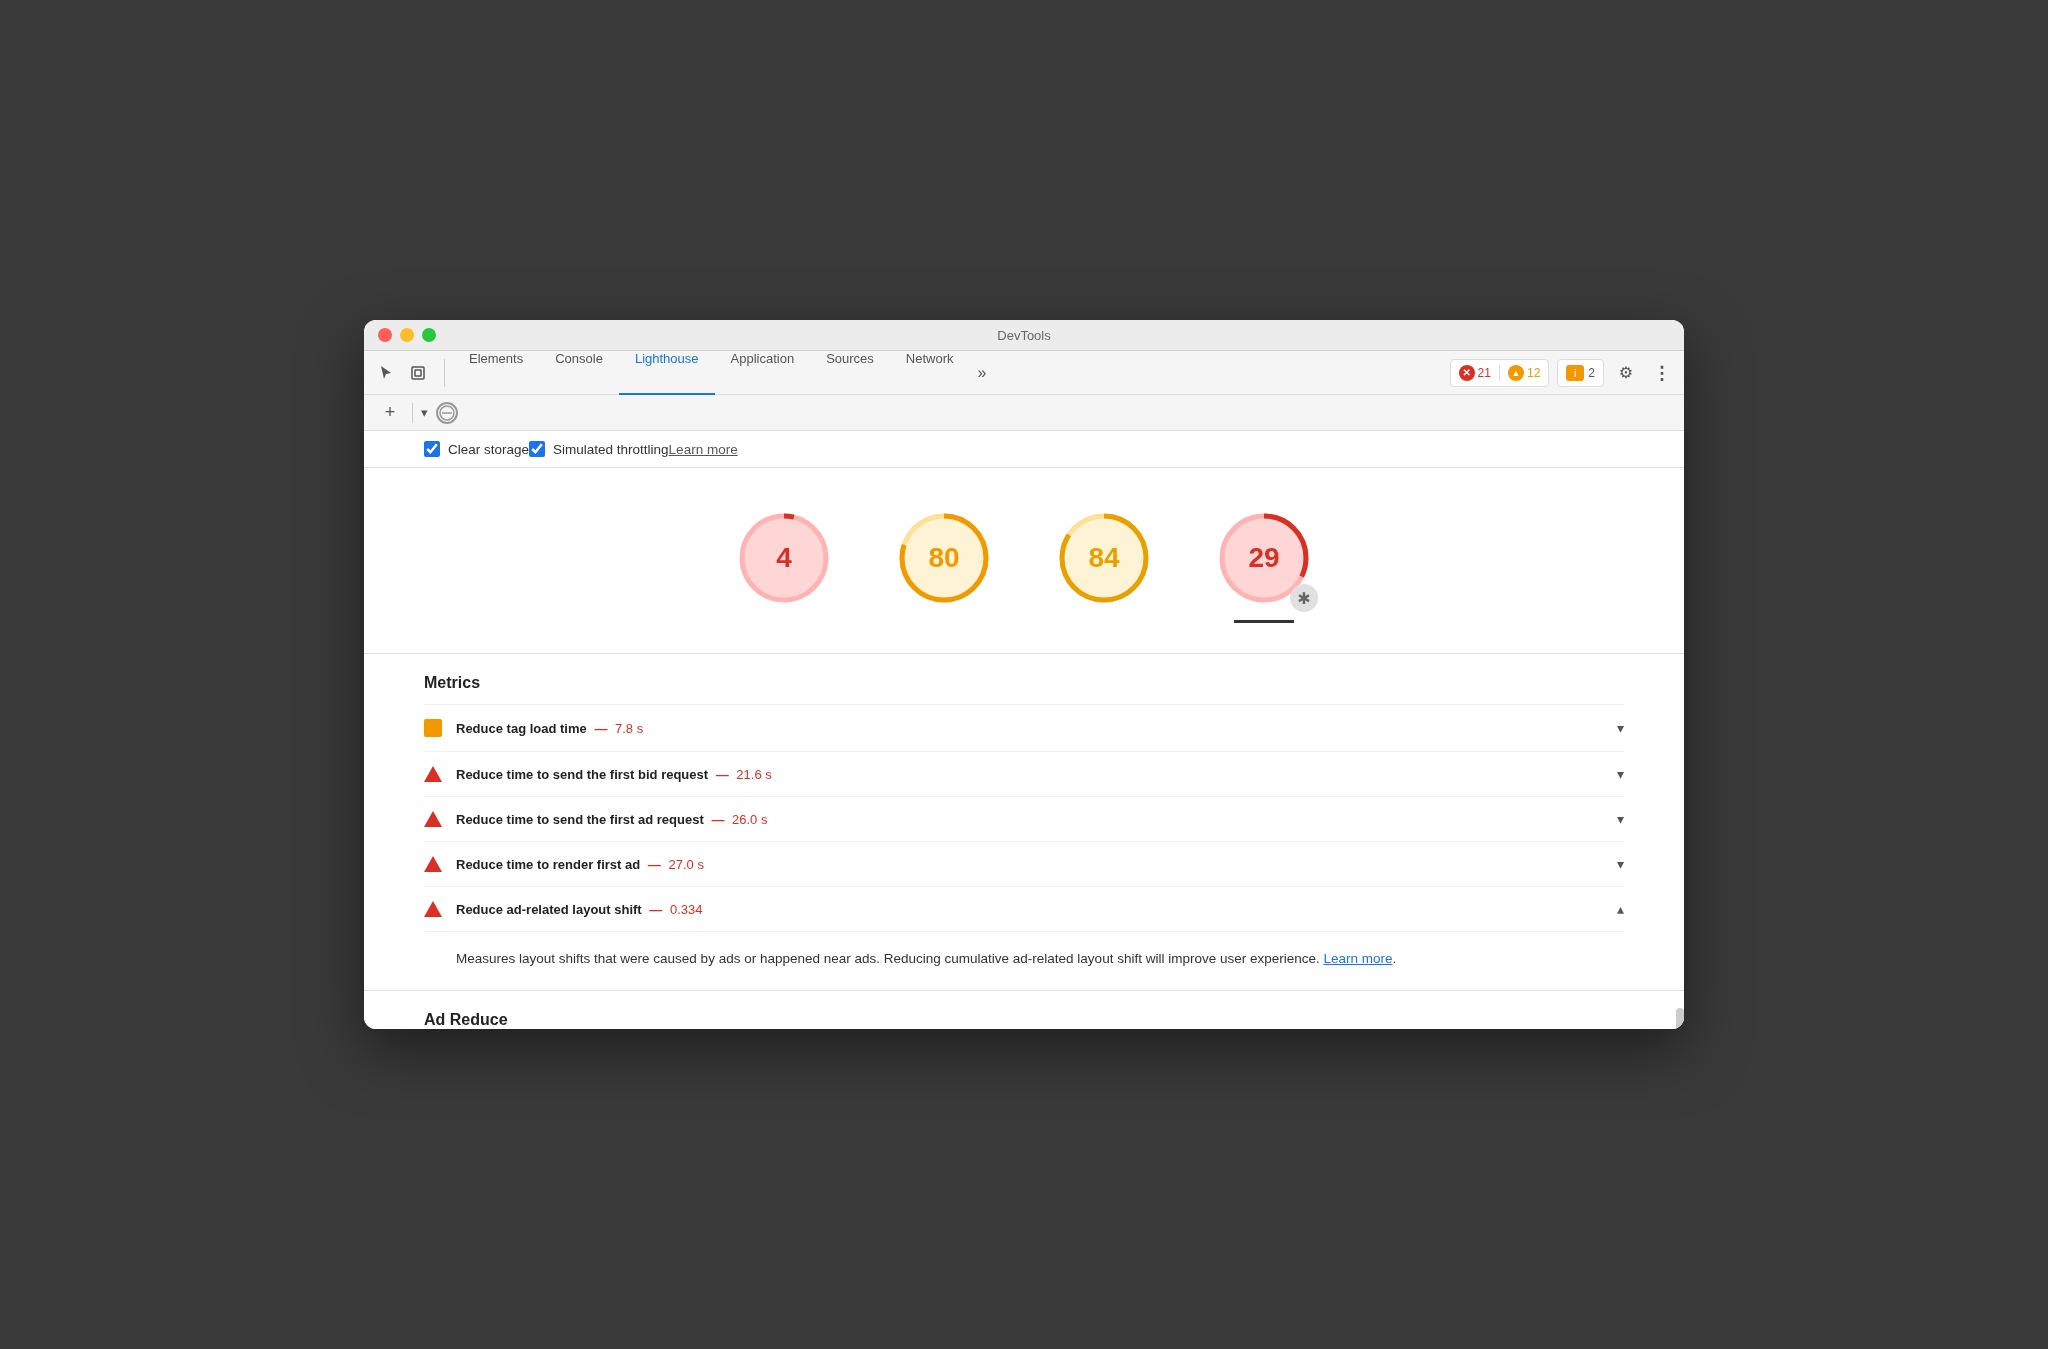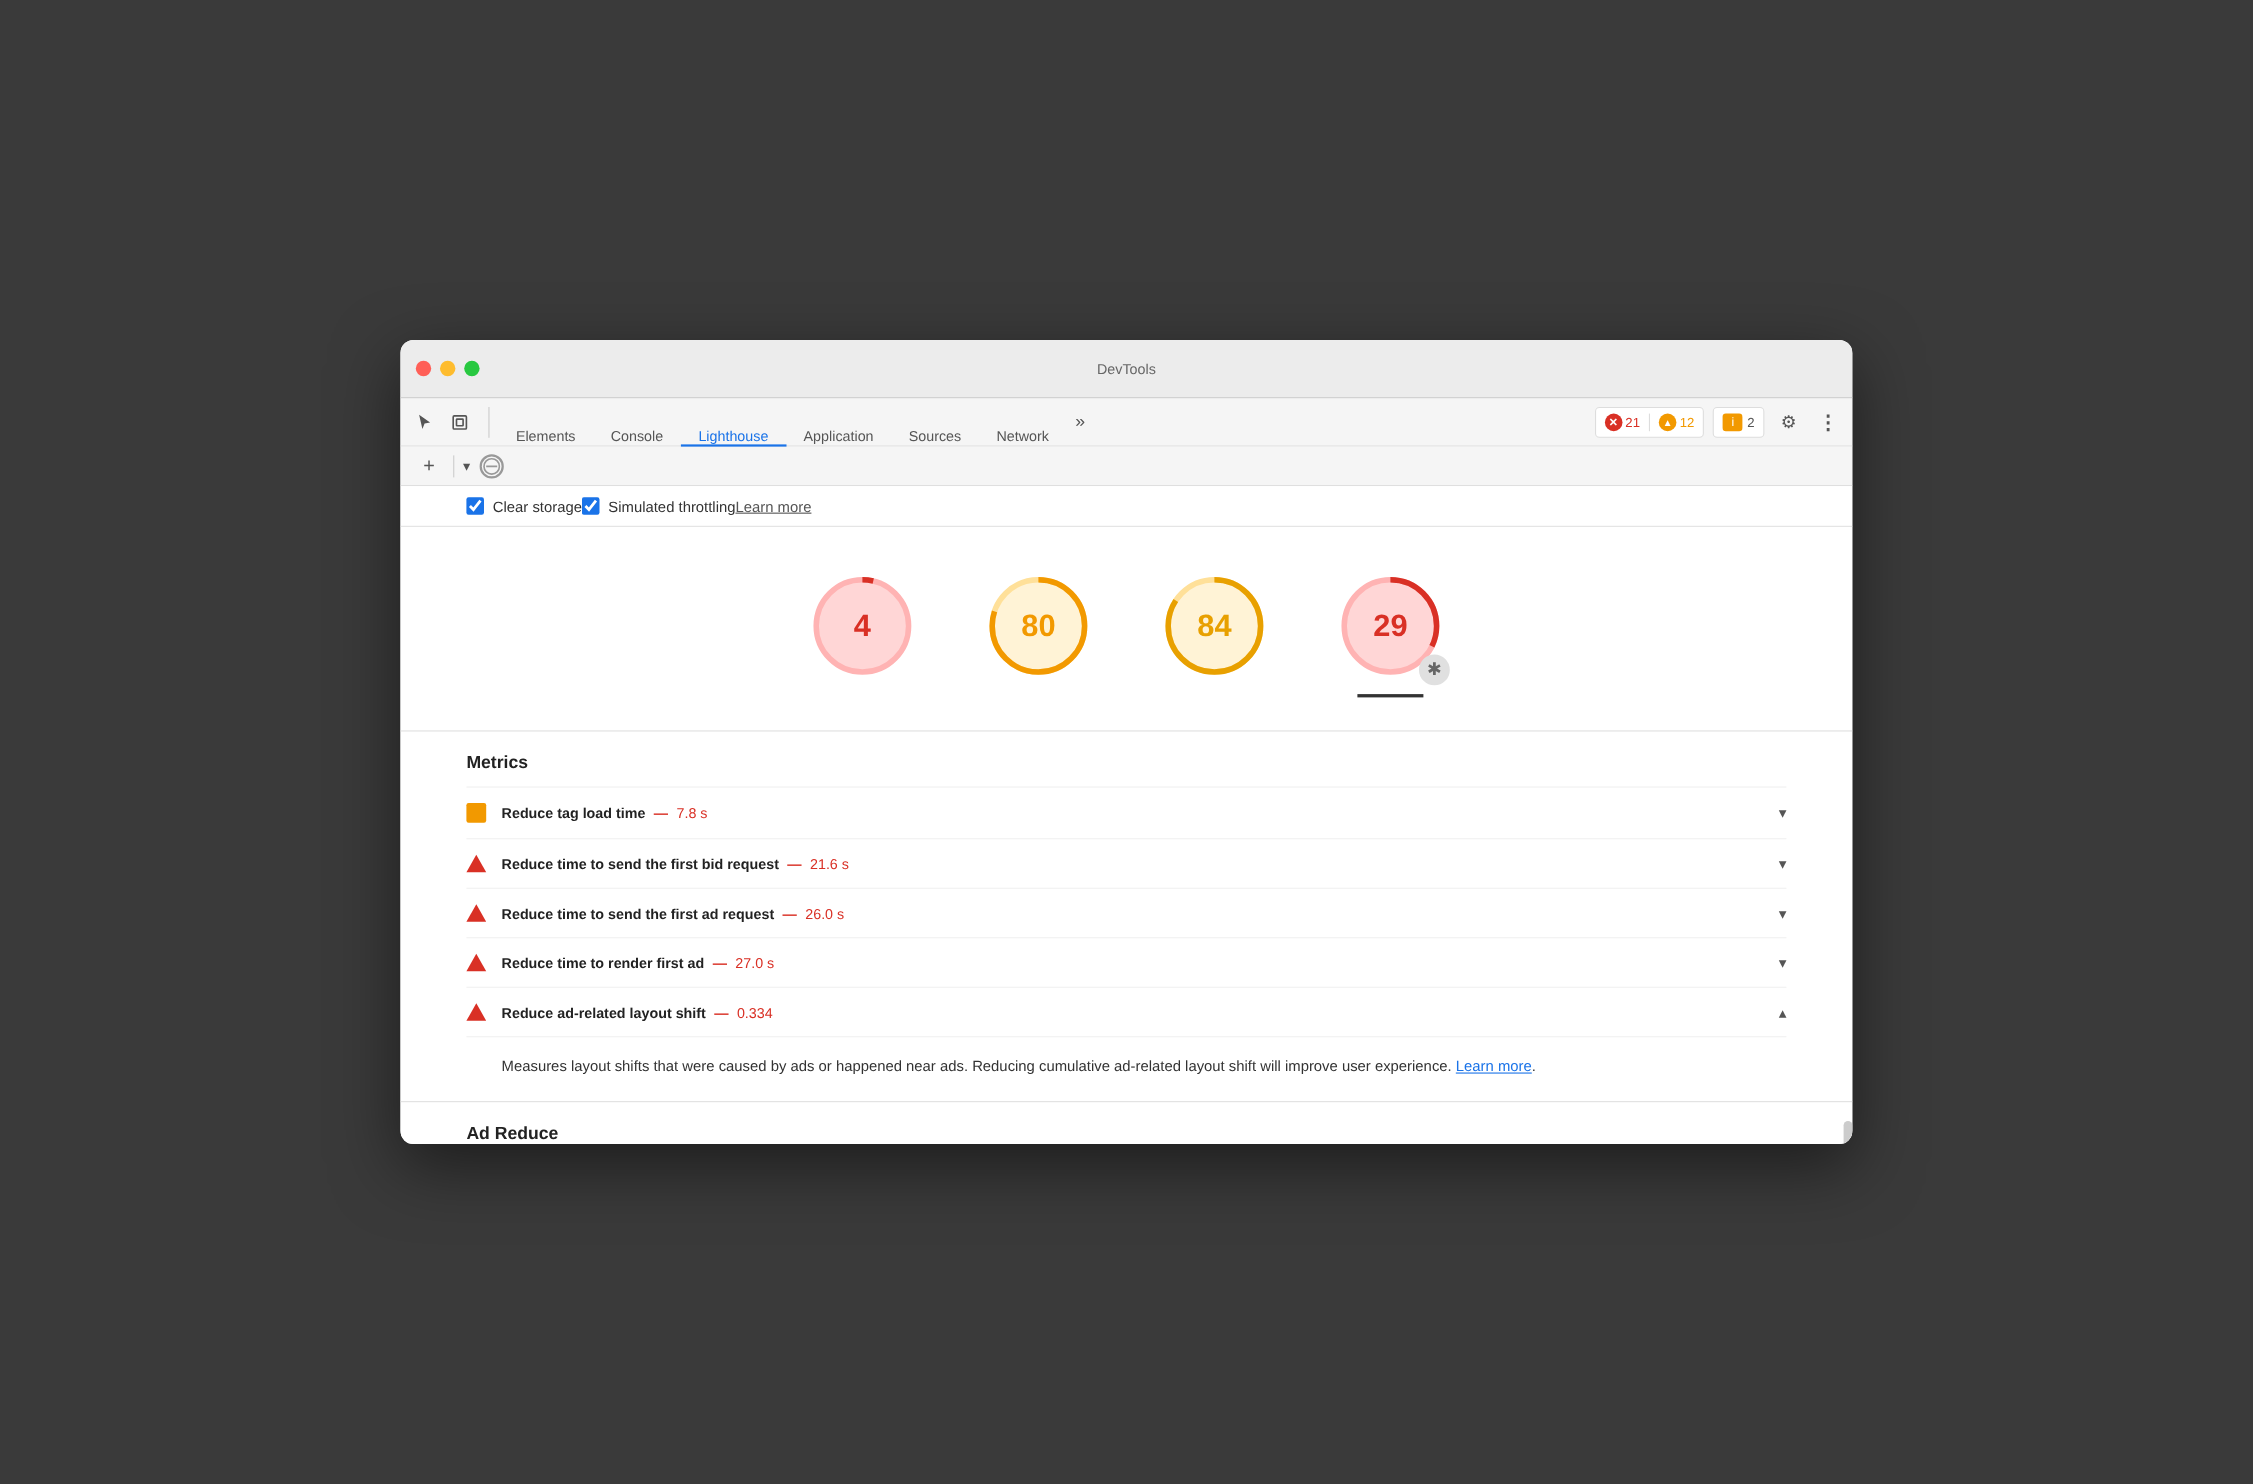--- a/index.html
+++ b/index.html
@@ -14,21 +14,21 @@
     .window {
       width: 1320px;
       background: #ffffff;
       border-radius: 12px;
       box-shadow: 0 20px 60px rgba(0,0,0,0.5);
       overflow: hidden;
     }
     
     .titlebar {
       background: #ececec;
-      height: 53px;
+      height: 31px;
       display: flex;
       align-items: center;
       justify-content: center;
       position: relative;
       border-bottom: 1px solid #d0d0d0;
     }
     .titlebar-buttons {
       position: absolute;
       left: 14px;
       display: flex;
@@ -81,21 +81,21 @@
     .tabs {
       display: flex;
       align-items: center;
       flex: 1;
       gap: 0;
     }
     .tab {
       padding: 0 16px;
       height: 44px;
       display: flex;
-      align-items: flex-end;
+      align-items: flex-start;
       font-size: 13px;
       color: #555;
       cursor: pointer;
       position: relative;
       white-space: nowrap;
       border-bottom: 2px solid transparent;
     }
     .tab.active {
       color: #1a73e8;
       border-bottom: 2px solid #1a73e8;

